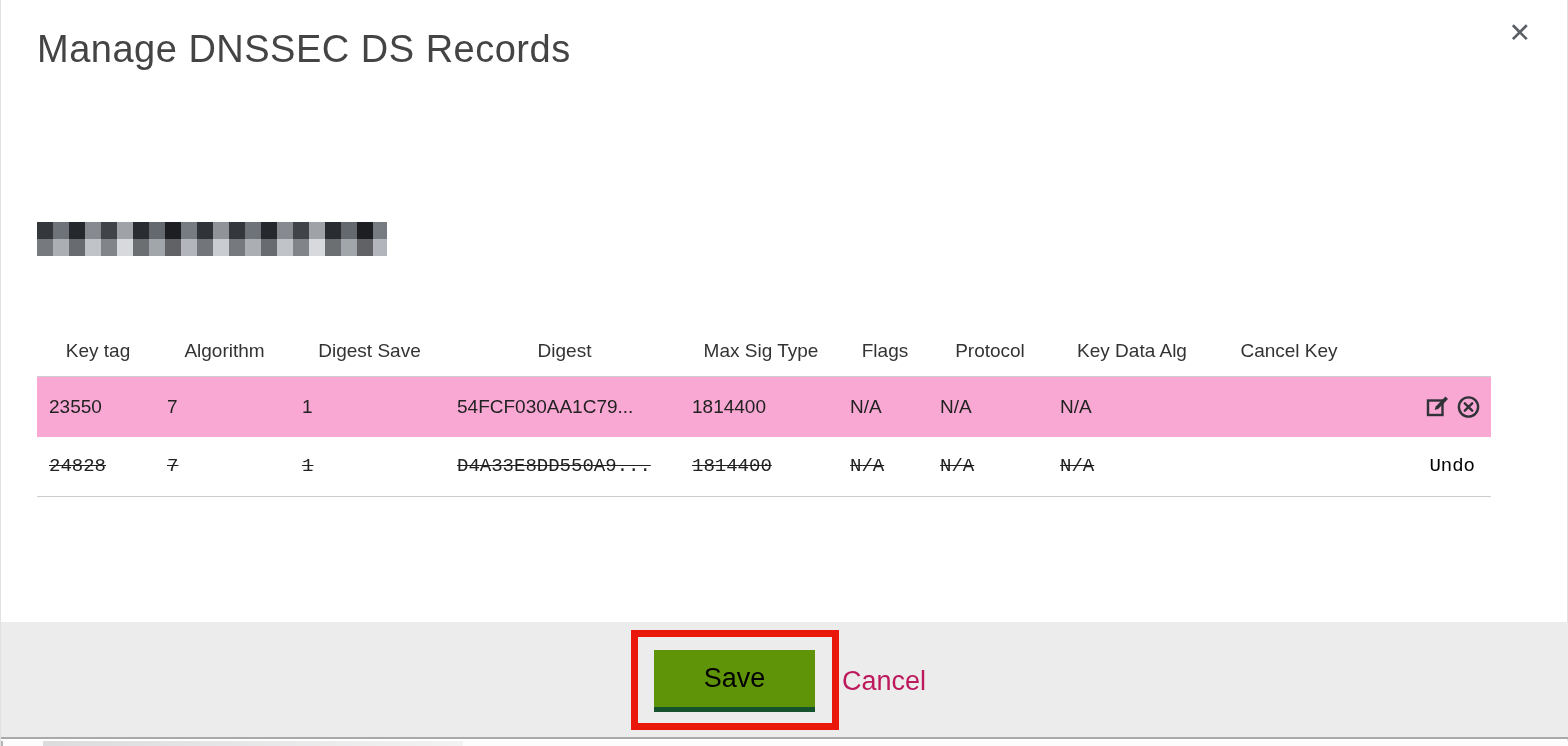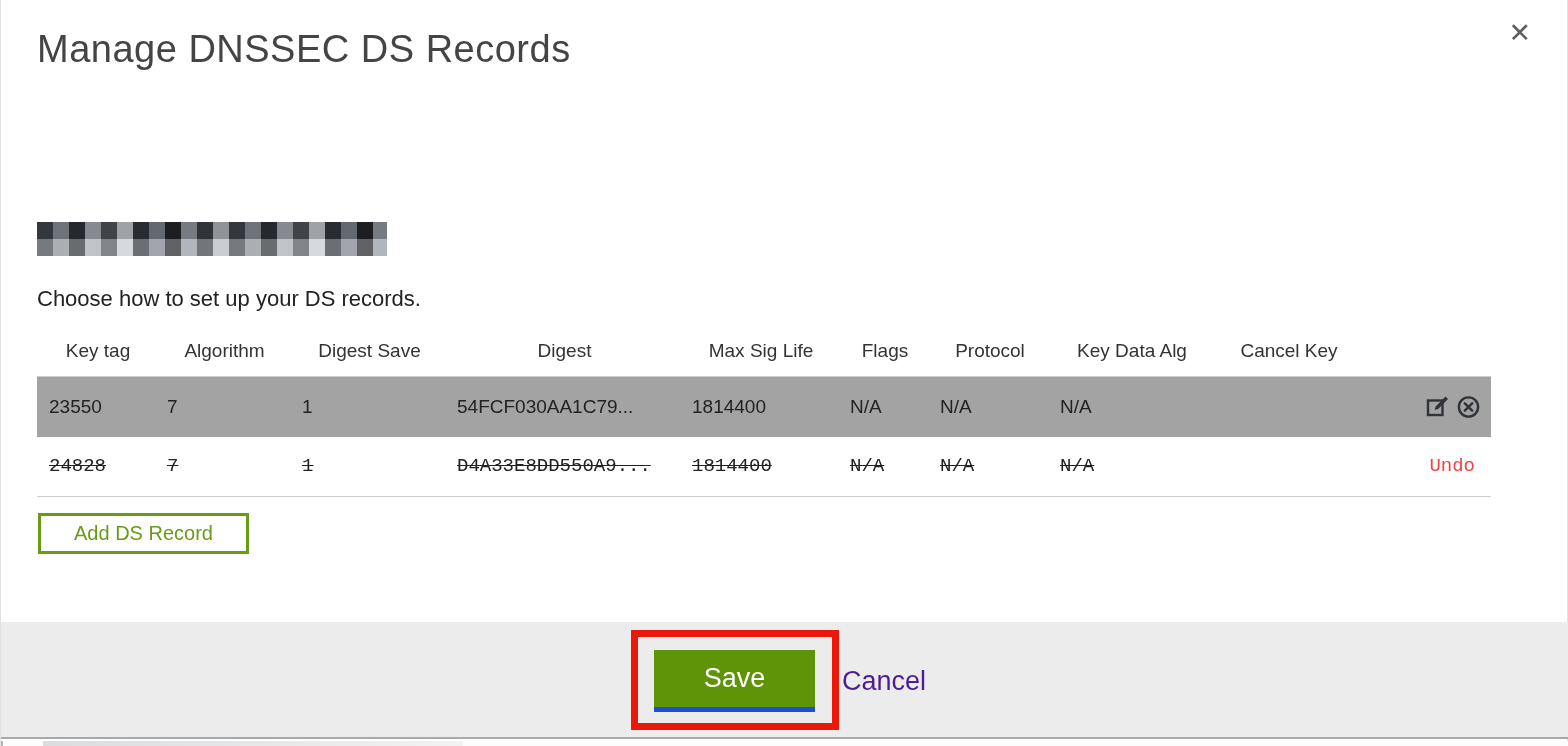--- a/index.html
+++ b/index.html
@@ -46,52 +46,52 @@
     font-size: 19px; color: #222;
   }
   .ds-table th {
     text-align: center; font-weight: 400; color: #333;
     padding: 12px 8px 14px 12px; white-space: nowrap;
   }
   .ds-table td {
     padding: 0 8px 0 12px; height: 60px; vertical-align: middle; white-space: nowrap;
     overflow: hidden; text-overflow: ellipsis;
   }
-  .ds-table tbody tr.row-active { background: #a3a3a3; border-top: 1px solid #cccccc; }
+  .ds-table tbody tr.row-active { background: #f9a8d4; border-top: 1px solid #cccccc; }
   .ds-table tbody tr.row-deleted { background: #ffffff; border-bottom: 1px solid #cccccc; font-family: Liberation Mono, monospace; }
   .ds-table tbody tr.row-deleted td .strike { text-decoration: line-through; }
 
   .actions-cell { text-align: right; padding-right: 10px !important; }
   .icon-btn { display: inline-block; vertical-align: middle; cursor: pointer; }
   .icon-btn + .icon-btn { margin-left: 1px; }
-  .undo-link { color: #ef4444; cursor: pointer; text-decoration: none; font-size: 19px; padding-right: 6px; }
+  .undo-link { color: #000000; cursor: pointer; text-decoration: none; font-size: 19px; padding-right: 6px; }
 
   
   .add-btn {
     position: absolute; left: 37px; top: 513px;
     width: 211px; height: 41px;
     background: #ffffff; border: 3px solid #6a9b17; color: #6a9b17;
     font-size: 20px; font-family: inherit; cursor: pointer;
     display: flex; align-items: center; justify-content: center;
   }
 
   
   .footer {
     position: absolute; left: 0; top: 622px; width: 1568px; height: 117px;
     background: #ececec; border-bottom: 2px solid #a9a9a9;
   }
   .save-btn {
     position: absolute; left: 653px; top: 28px;
     width: 161px; height: 62px;
-    background: #5f9408; border: none; border-bottom: 5px solid #1d4ed8;
-    color: #ffffff; font-size: 27px; font-family: inherit; cursor: pointer;
+    background: #5f9408; border: none; border-bottom: 5px solid #14532d;
+    color: #000000; font-size: 27px; font-family: inherit; cursor: pointer;
   }
   .cancel-link {
     position: absolute; left: 841px; top: 44px;
-    color: #4c1d95; font-size: 27px; cursor: pointer; text-decoration: none;
+    color: #be185d; font-size: 27px; cursor: pointer; text-decoration: none;
   }
   .annotation-box {
     position: absolute; left: 630px; top: 630px;
     width: 208px; height: 100px;
     border: 7px solid #ea170b; pointer-events: none;
   }
 
   
   .bottom-strip {
     position: absolute; left: 0; top: 741px; width: 1568px; height: 5px;
@@ -108,42 +108,41 @@
 <body>
 
 <div class="page">
 
   <div class="modal-title">Manage DNSSEC DS Records</div>
 
   <div class="close-btn">✕</div>
 
   <div class="domain-redacted"></div>
 
-  <div class="instruction">Choose how to set up your DS records.</div>
 
   <table class="ds-table">
     <colgroup>
       <col style="width:118px">
         <col style="width:135px">
         <col style="width:155px">
       <col style="width:235px">
         <col style="width:158px">
         <col style="width:90px">
       <col style="width:120px">
         <col style="width:164px">
         <col style="width:150px">
       <col style="width:129px">
     </colgroup>
     <thead>
       <tr>
         <th>Key tag</th>
         <th>Algorithm</th>
         <th>Digest Save</th>
         <th>Digest</th>
-        <th>Max Sig Life</th>
+        <th>Max Sig Type</th>
         <th>Flags</th>
         <th>Protocol</th>
         <th>Key Data Alg</th>
         <th>Cancel Key</th>
         <th></th>
       </tr>
     </thead>
     <tbody>
       <tr class="row-active">
         <td>23550</td>
@@ -180,21 +179,20 @@
         <td><span class="strike">N/A</span></td>
         <td><span class="strike">N/A</span></td>
         <td><span class="strike"></span></td>
         <td class="actions-cell">
           <a class="undo-link">Undo</a>
         </td>
       </tr>
     </tbody>
   </table>
 
-  <button class="add-btn">Add DS Record</button>
 
   <div class="footer">
     <button class="save-btn">Save</button>
     <a class="cancel-link">Cancel</a>
   </div>
 
   <div class="annotation-box"></div>
 
   <div class="bottom-strip">
     <div class="bottom-smudge"></div>

